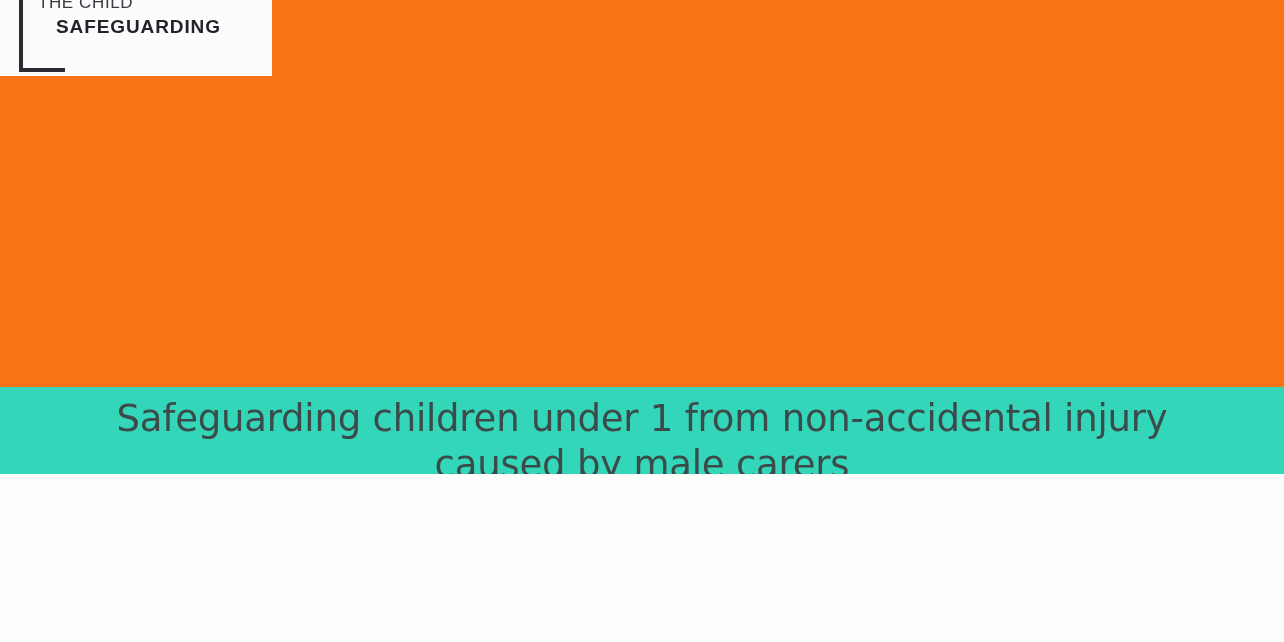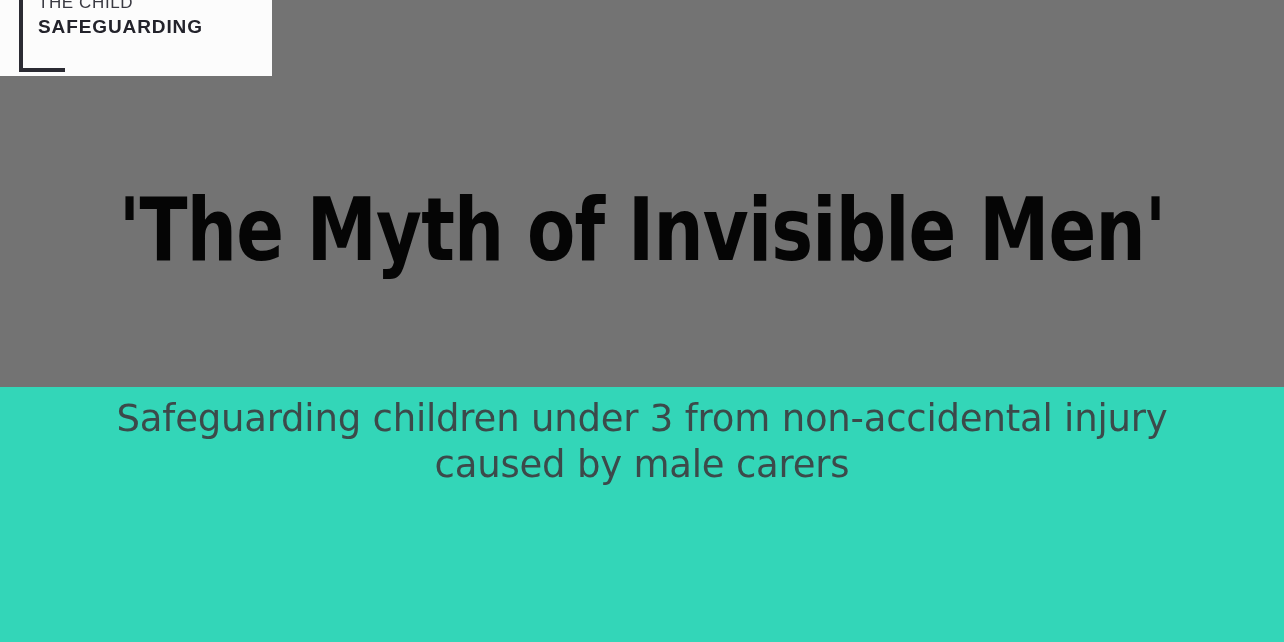--- a/index.html
+++ b/index.html
@@ -10,22 +10,22 @@
     width: 1284px;
     height: 642px;
     overflow: hidden;
     background: #fdfdfb;
     font-family: "Liberation Sans", sans-serif;
   }
 
   #slide {
     position: relative;
     width: 1284px;
-    height: 642px;
-    background: #737373;
+    height: 474px;
+    background: #f97316;
     overflow: hidden;
   }
 
   
   #logo-block {
     position: absolute;
     left: 0px;
     top: -20px;
     width: 272px;
     height: 96px;
@@ -67,20 +67,21 @@
     font-size: 17px;
     line-height: 23px;
     font-weight: 400;
   }
   .logo-line-2 {
     font-size: 19px;
     line-height: 25px;
     font-weight: 700;
     color: #23232b;
     letter-spacing: 0.9px;
+    margin-left: 18px;
   }
   .logo-line-3 {
     font-size: 17px;
     line-height: 24px;
     font-weight: 400;
     letter-spacing: 0.5px;
   }
 
   
   #title-area {
@@ -140,21 +141,18 @@
 
   <div id="logo-block">
     <div id="logo-bracket-vertical"></div>
     <div id="logo-bracket-foot"></div>
     <div id="logo-text">
       <span class="logo-line logo-line-1">THE CHILD</span>
       <span class="logo-line logo-line-2">SAFEGUARDING</span>
     </div>
   </div>
 
-  <div id="title-area">
-    <h1 id="main-title">'The Myth of Invisible Men'</h1>
-  </div>
 
   <div id="teal-band">
-    <p id="subtitle">Safeguarding children under 3 from non-accidental injury caused by male carers</p>
+    <p id="subtitle">Safeguarding children under 1 from non-accidental injury caused by male carers</p>
   </div>
 
 </div>
 
 </body></html>

